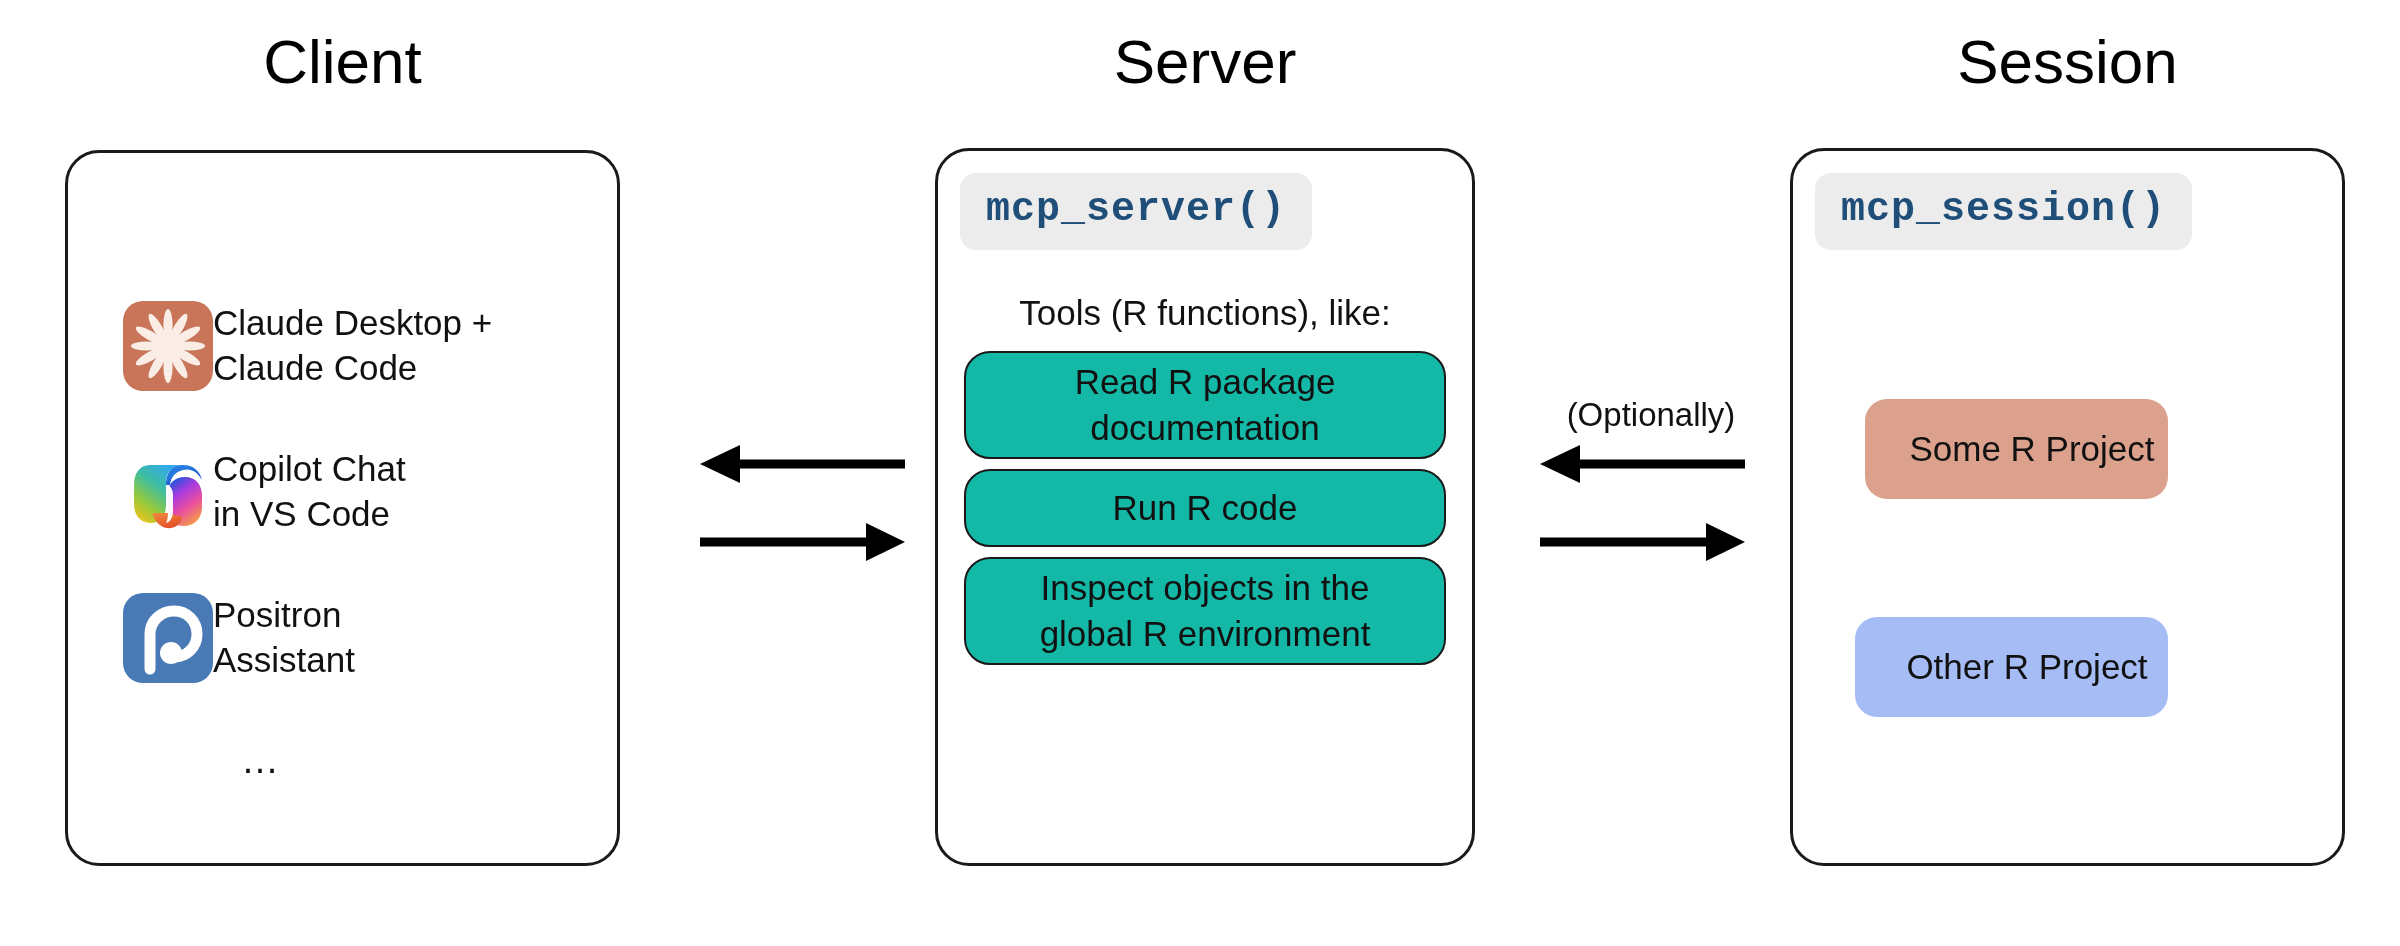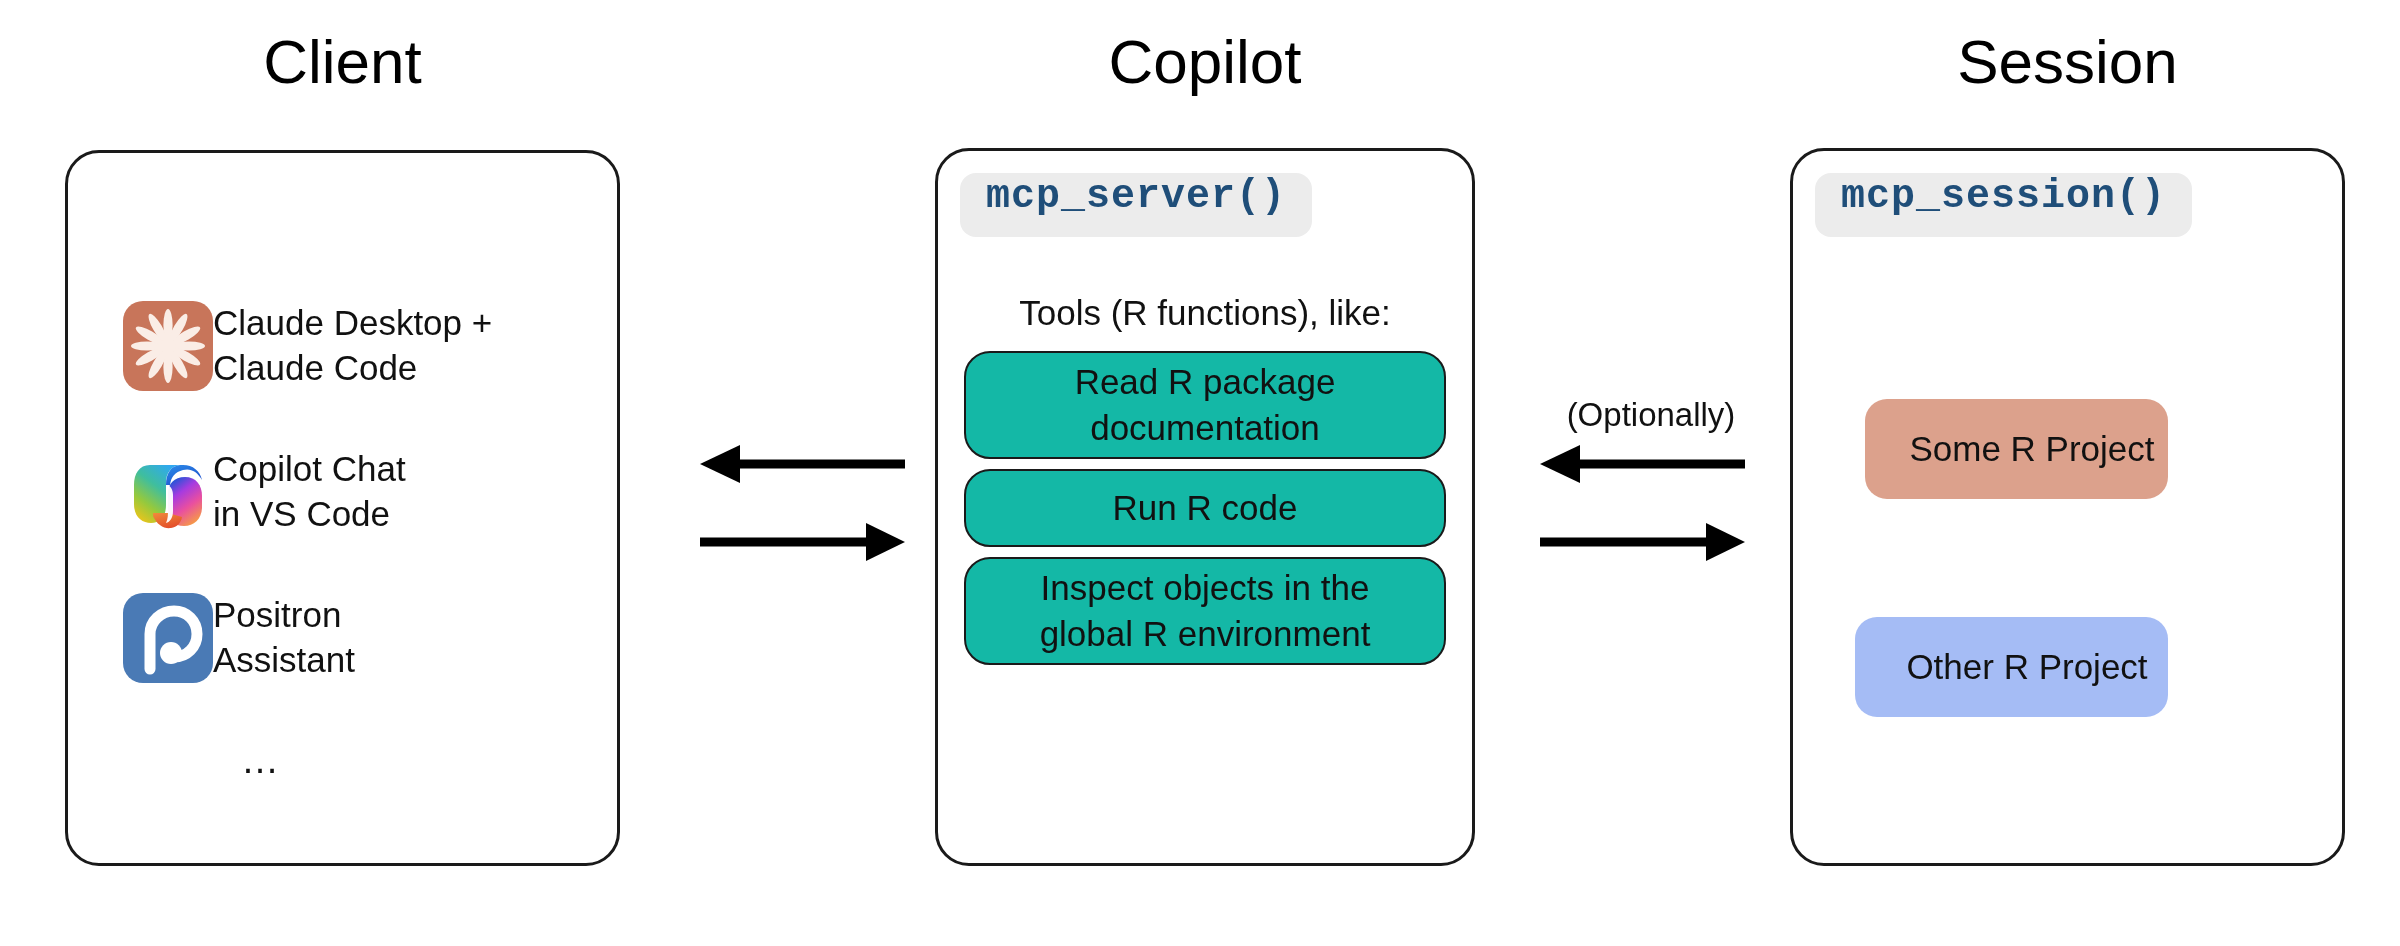--- a/index.html
+++ b/index.html
@@ -87,21 +87,21 @@
   
   .code-pill {
     position: absolute;
     background: #ececec;
     border-radius: 16px;
     color: #1f4e79;
     font-family: "Liberation Mono", "DejaVu Sans Mono", monospace;
     font-weight: 700;
     font-size: 40px;
     letter-spacing: 1px;
-    padding: 1px 26px 18px 26px;
+    padding: 14px 26px 18px 26px;
     white-space: nowrap;
   }
   #pill-server  { left: 22px; top: 22px; }
   #pill-session { left: 22px; top: 22px; }
 
   
   .tools-caption {
     position: absolute;
     left: 0;
     right: 0;
@@ -166,21 +166,21 @@
     color: #111111;
     white-space: nowrap;
   }
 </style>
 </head>
 <body>
 
 <div class="stage">
 
   <div class="col-title" id="title-client">Client</div>
-  <div class="col-title" id="title-server">Copilot</div>
+  <div class="col-title" id="title-server">Server</div>
   <div class="col-title" id="title-session">Session</div>
 
   <div class="panel" id="panel-client">
     <div class="client-list">
 
       <div class="client-row">
         <div class="app-icon">
           <svg viewBox="0 0 90 90" width="90" height="90" aria-hidden="true">
             <rect x="0" y="0" width="90" height="90" rx="20" ry="20" fill="#C8755A"></rect>
             <g fill="#FAEDE6" transform="translate(45,45)">

